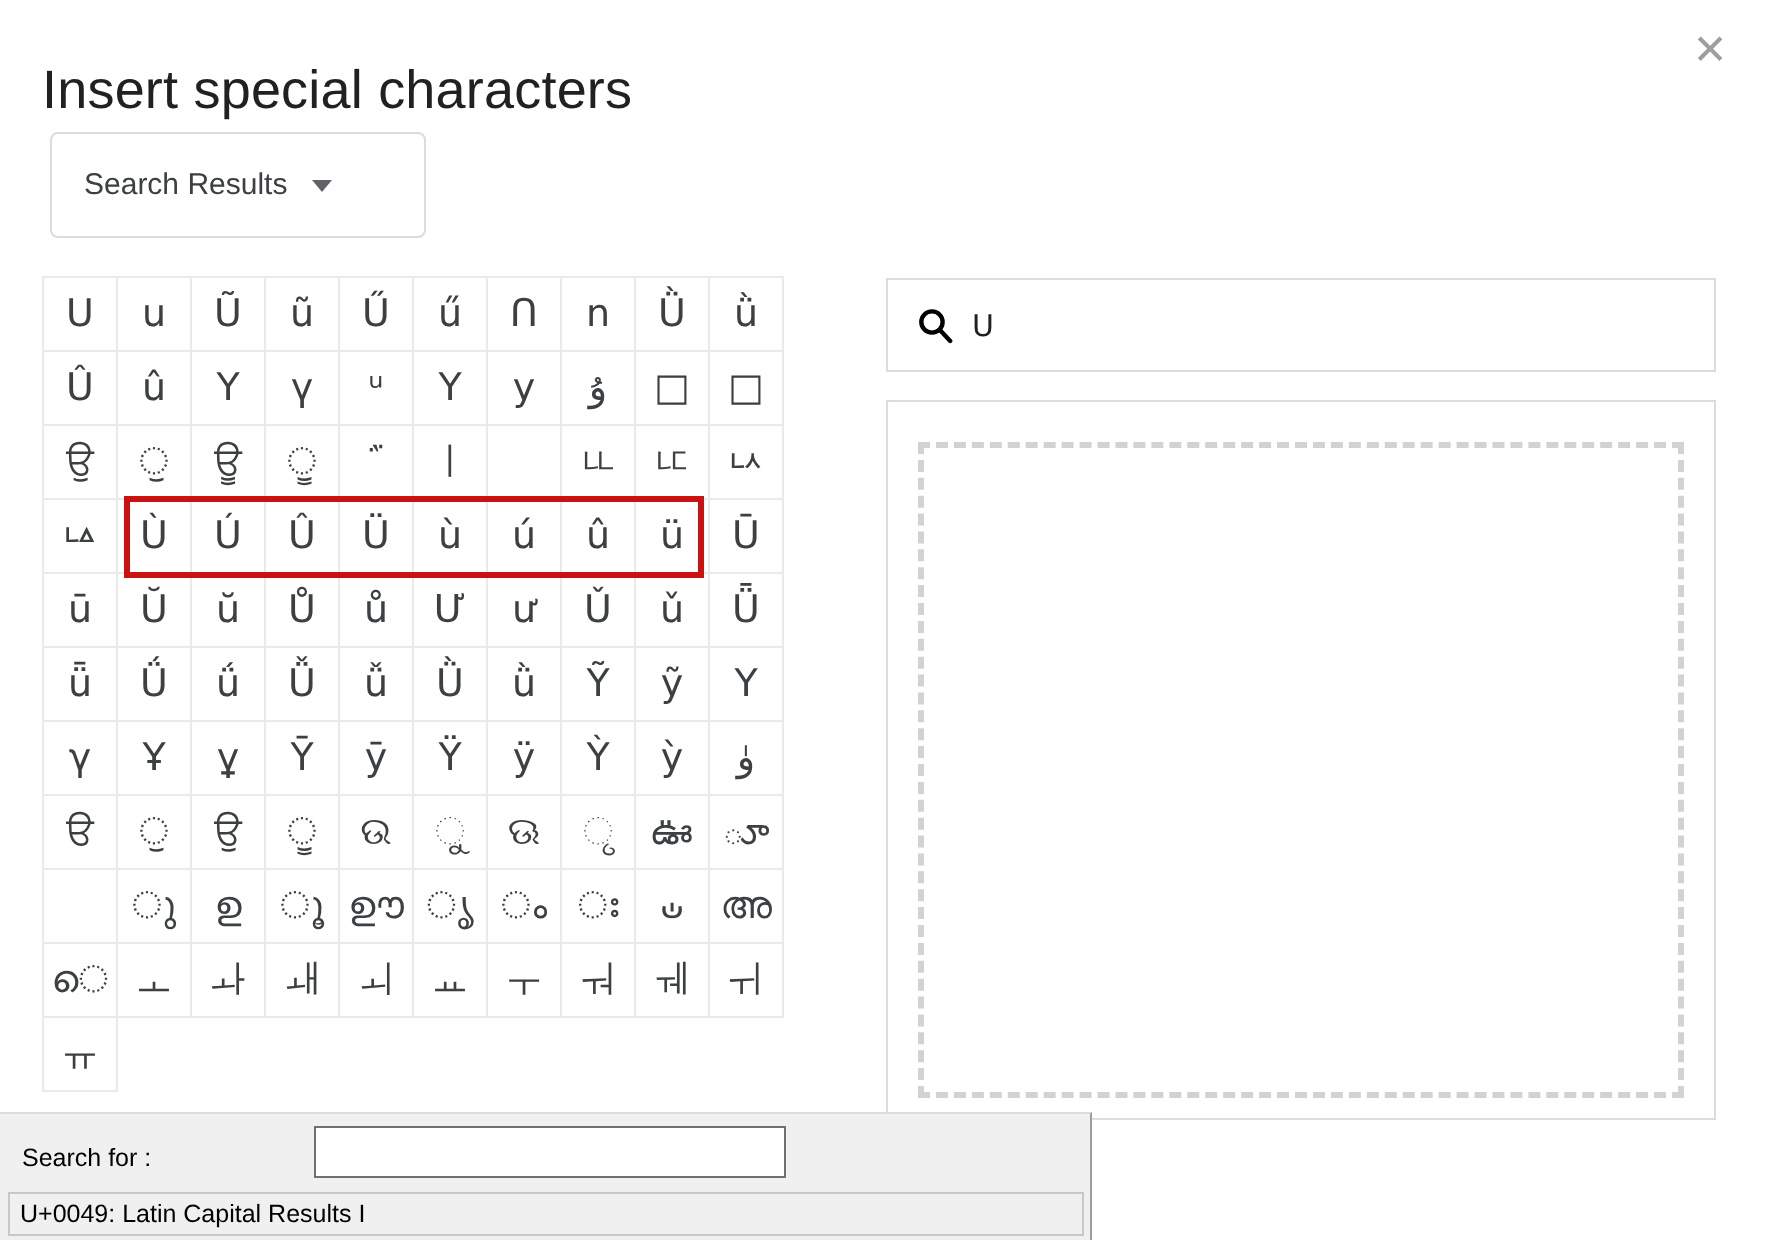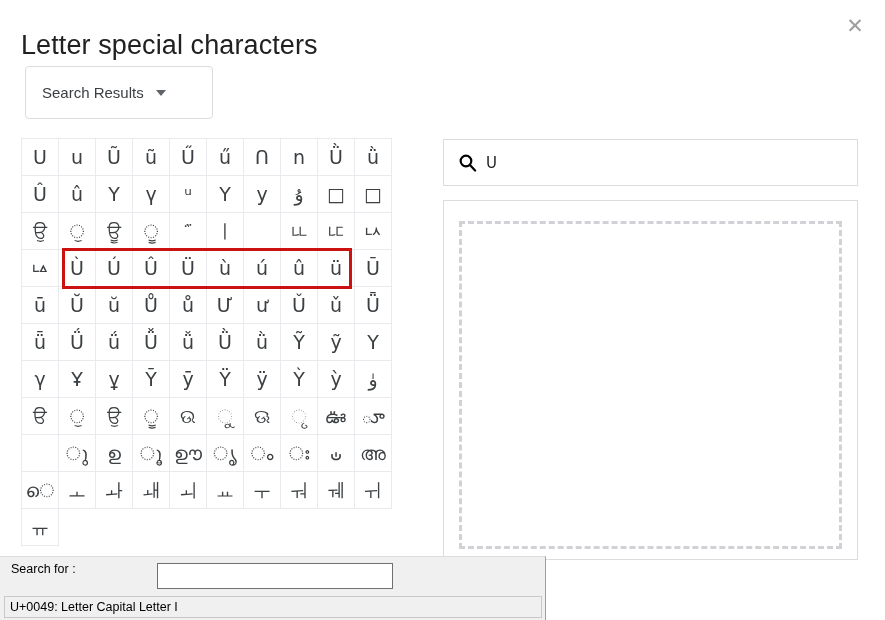--- a/index.html
+++ b/index.html
@@ -150,21 +150,21 @@
   #find-panel {
     position: absolute;
     left: 0; top: 556px;
     width: 546px; height: 64px;
     background: #f0f0f0;
     border-right: 1px solid #9e9e9e;
     border-top: 1px solid #dcdcdc;
   }
   #find-label {
     position: absolute;
-    left: 11px; top: 5px;
+    left: 11px; top: 15px;
     font-size: 12.5px;
     color: #000000;
     white-space: nowrap;
   }
   #find-input {
     position: absolute;
     left: 157px; top: 6px;
     width: 236px; height: 26px;
     background: #ffffff;
     border: 1px solid #707070;
@@ -200,21 +200,21 @@
     color: #000000;
     white-space: nowrap;
     font-family: "Liberation Sans", sans-serif;
   }
 </style>
 </head>
 <body>
 
 <div id="root">
 
-  <h1 id="dialog-title">Letter special characters</h1>
+  <h1 id="dialog-title">Insert special characters</h1>
 
   <button id="close-button">✕</button>
 
   <div id="category-dropdown">
     <span class="label">Search Results</span>
     <span class="caret"></span>
   </div>
 
   <div id="char-grid">
       <div class="char-cell">U</div>
@@ -331,17 +331,17 @@
   </div>
 
   <div id="draw-panel">
     <div id="draw-area"></div>
   </div>
 
   <div id="find-panel">
     <span id="find-label">Search for :</span>
     <input id="find-input" type="text" value="" style="">
     <div id="status-bar">
-      <span id="status-text">U+0049: Letter Capital Letter I</span>
+      <span id="status-text">U+0049: Latin Capital Results I</span>
     </div>
   </div>
 
 </div>
 
 </body></html>

